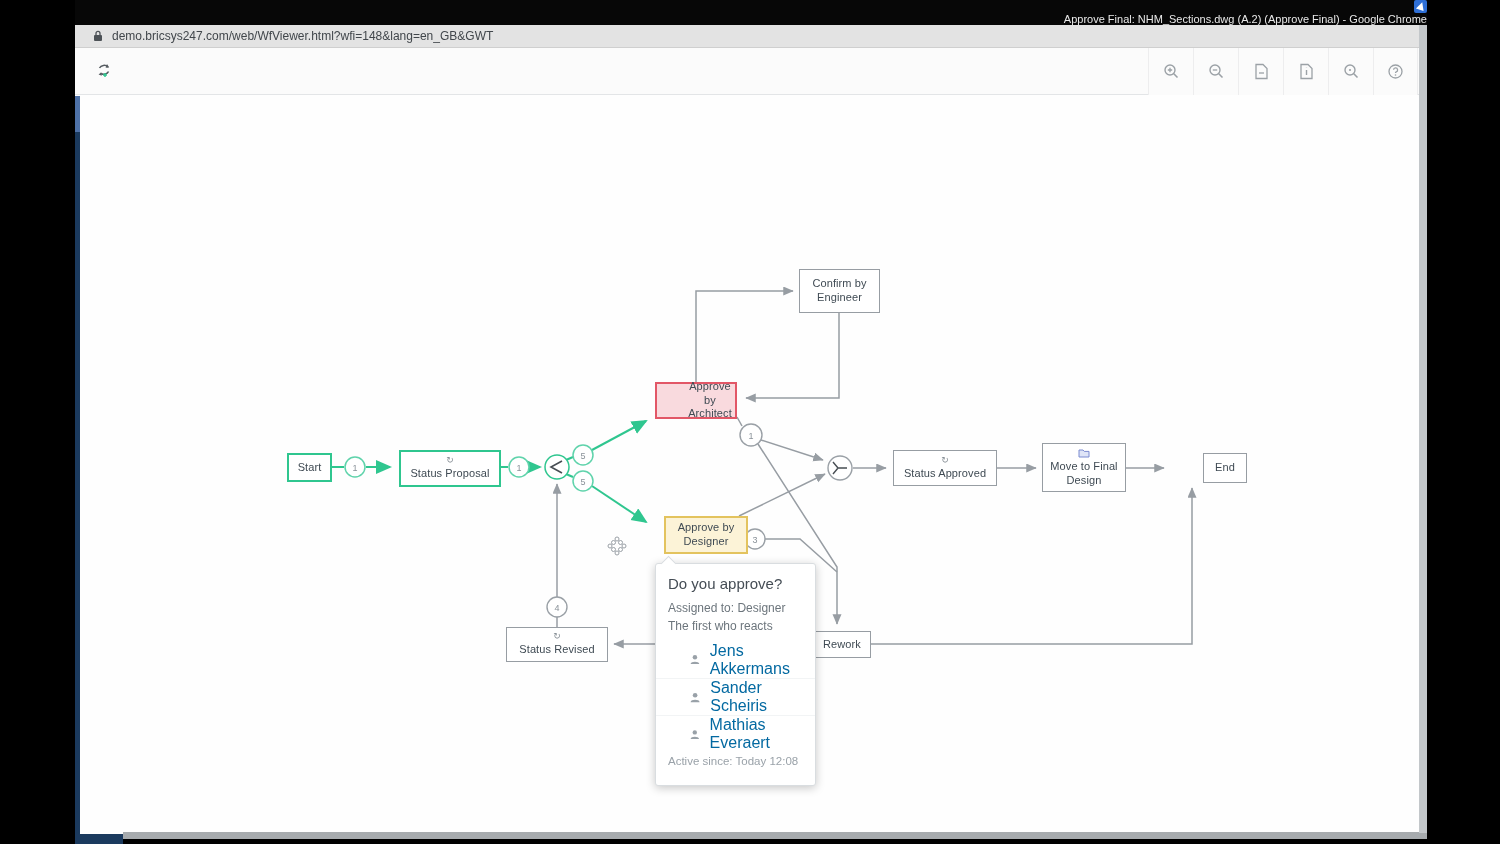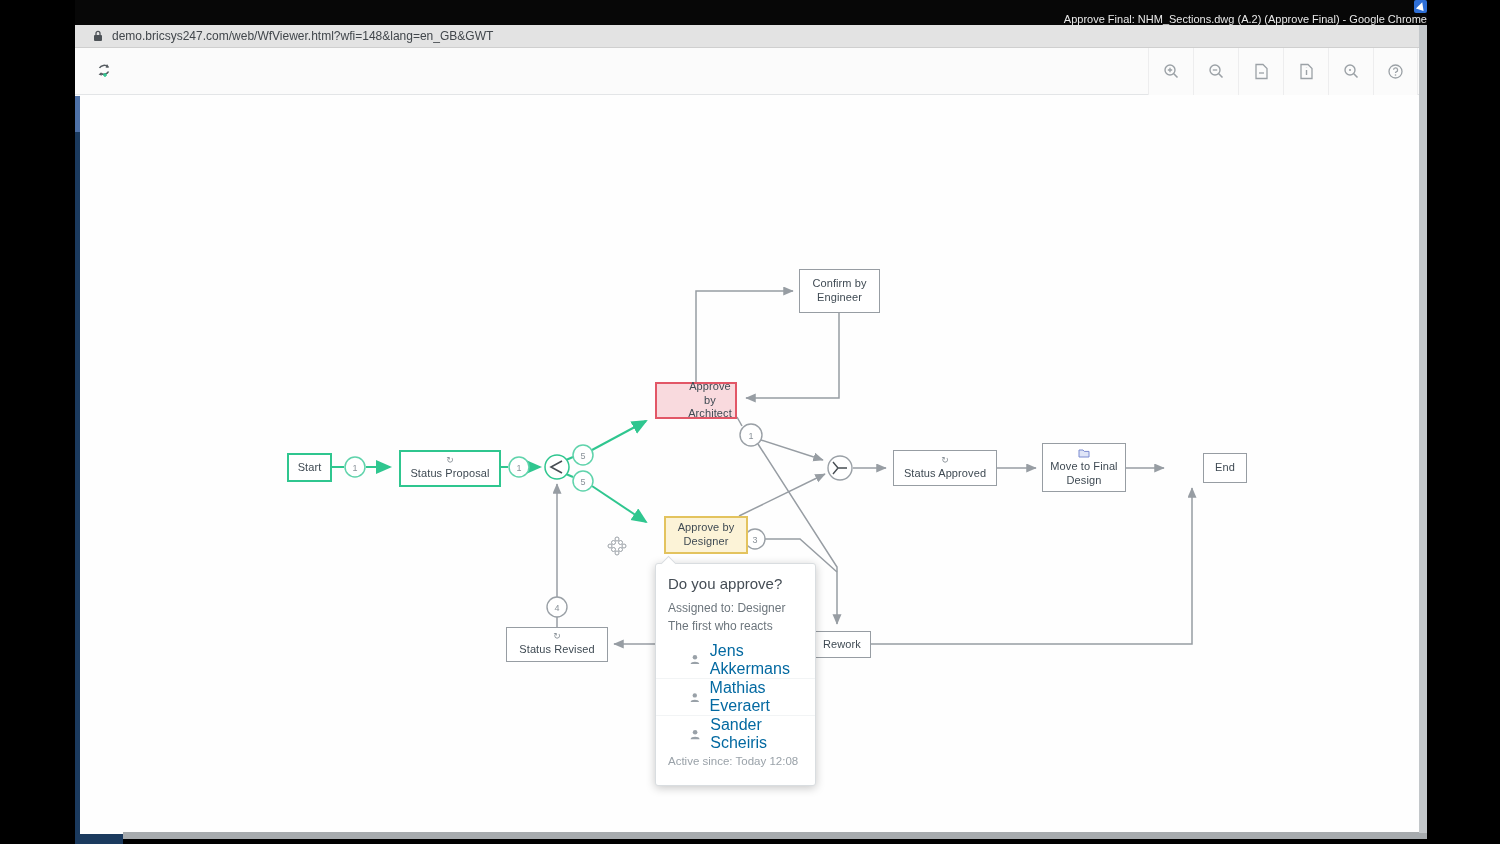--- a/index.html
+++ b/index.html
@@ -266,28 +266,28 @@
             <circle cx="5.5" cy="3.1" r="2.5" fill="#99a1a8"></circle>
             <path d="M0.7,10.6 c0,-3.4 9.6,-3.4 9.6,0 z" fill="#99a1a8"></path>
           </svg>
           <span class="tt-name">Jens Akkermans</span>
         </div>
         <div class="tt-row">
           <svg width="11" height="11" viewBox="0 0 11 11">
             <circle cx="5.5" cy="3.1" r="2.5" fill="#99a1a8"></circle>
             <path d="M0.7,10.6 c0,-3.4 9.6,-3.4 9.6,0 z" fill="#99a1a8"></path>
           </svg>
-          <span class="tt-name">Mathias Everaert</span>
+          <span class="tt-name">Sander Scheiris</span>
         </div>
         <div class="tt-row">
           <svg width="11" height="11" viewBox="0 0 11 11">
             <circle cx="5.5" cy="3.1" r="2.5" fill="#99a1a8"></circle>
             <path d="M0.7,10.6 c0,-3.4 9.6,-3.4 9.6,0 z" fill="#99a1a8"></path>
           </svg>
-          <span class="tt-name">Sander Scheiris</span>
+          <span class="tt-name">Mathias Everaert</span>
         </div>
       </div>
       <div class="tt-foot">Active since: Today 12:08</div>
     </div>
 
   </div>
 
   <div class="edge-blue"></div>
   <div class="edge-navy"></div>
   <div class="corner-navy"></div>

